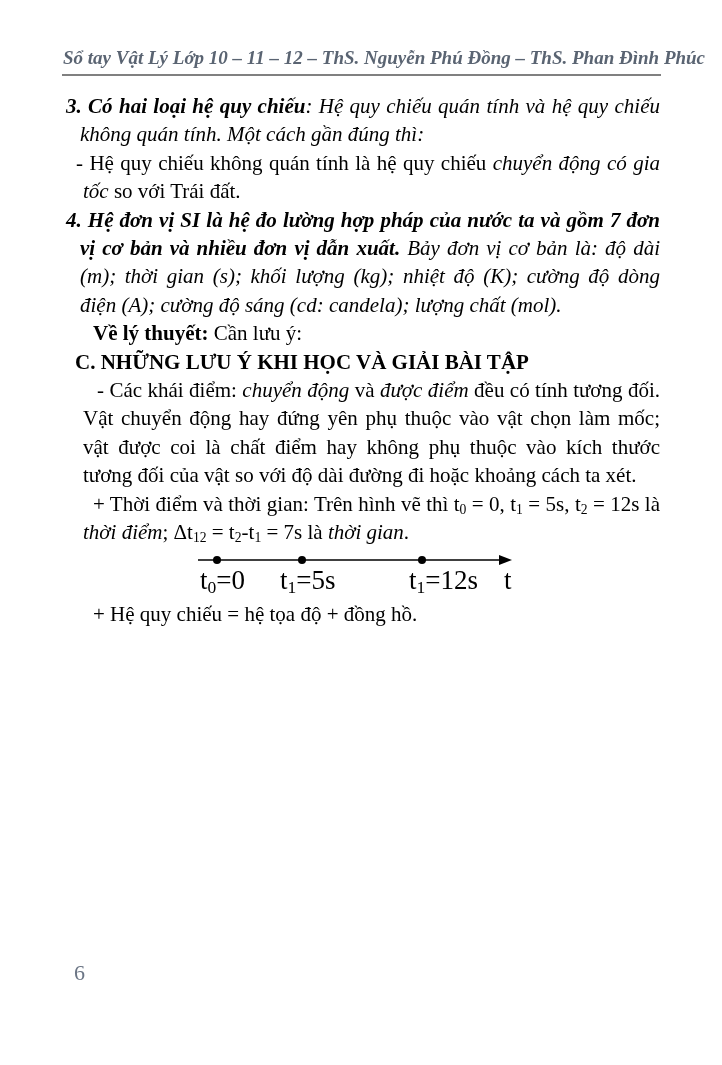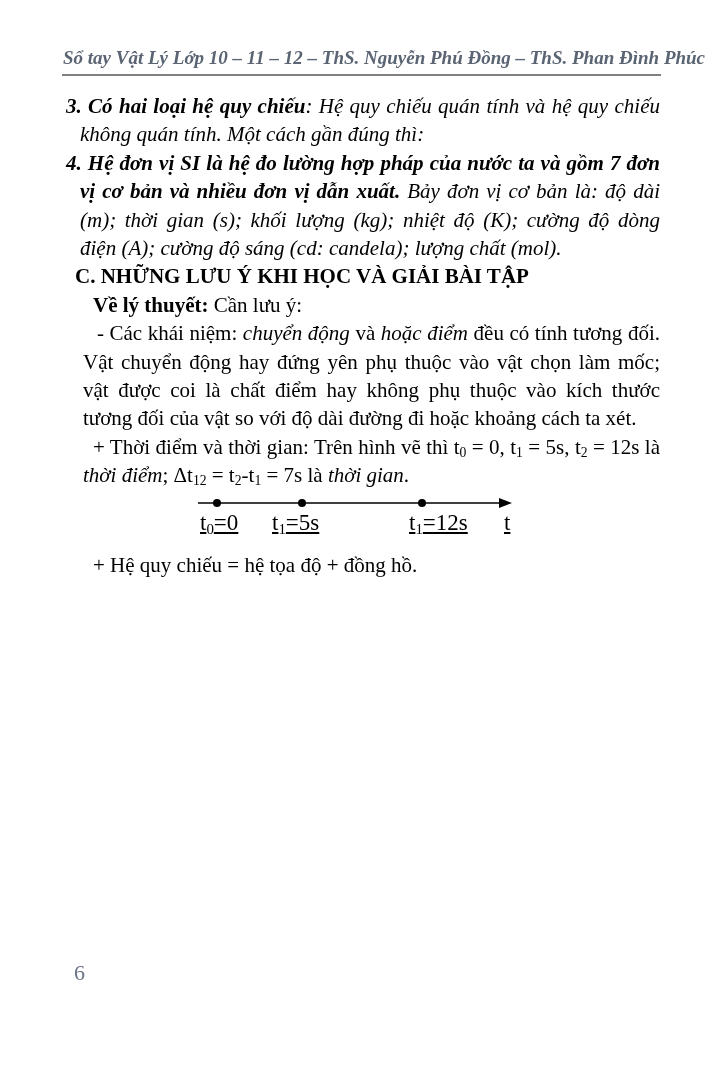--- a/index.html
+++ b/index.html
@@ -31,46 +31,47 @@
   .b { font-weight:bold; }
   .i { font-style:italic; }
   sub { font-size:0.65em; line-height:0; vertical-align:-0.25em; }
   .note     { text-indent:11px; }
   .item     { margin-left:-3px; text-indent:-14px;font-style:italic; }
   .dash-a   { text-indent:-7px; }
   .dash-b   { text-indent:14px; }
   .heading  { text-indent:-8px; }
   .lythuyet { text-indent:10px; }
   .plus     { text-indent:10px; }
-  .last     { margin-top:9px; }
+  .last     { margin-top:1px; }
   
   .timeline { position:relative; width:577px; height:52px; }
   .timeline svg { position:absolute; left:0; top:0; }
-  .tl-label { position:absolute; top:21px; font-size:23px; line-height:24px; white-space:nowrap;text-decoration:underline; }
-  .tl0 { left:117px; } .tl1 { left:189px; } .tl2 { left:326px; } .tl3 { left:421px; }
+  .tl-label { position:absolute; top:21px; font-size:27px; line-height:24px; white-space:nowrap; }
+  .tl0 { left:117px; } .tl1 { left:197px; } .tl2 { left:326px; } .tl3 { left:421px; }
   
   .page-number {
     position:absolute; left:74px; top:960px;
     font-size:22px; color:#6b7585;
   }
 </style>
 </head>
 <body>
 
 <div class="page">
 
   <div class="header-title">Sổ tay Vật Lý Lớp 10 – 11 – 12 – ThS. Nguyễn Phú Đồng – ThS. Phan Đình Phúc</div>
   <div class="header-rule"></div>
 
   <div class="body">
     <p class="p item"><span class="b">3. Có hai loại hệ quy chiếu</span><span>: Hệ quy chiếu quán tính và hệ quy chiếu không quán tính. Một cách gần đúng thì:</span></p>
+    <p class="p dash-a"><span>- Hệ quy chiếu không quán tính là hệ quy chiếu </span><span class="i">chuyển động có gia tốc</span><span> so với Trái đất.</span></p>
     <p class="p item"><span class="b">4. Hệ đơn vị SI là hệ đo lường hợp pháp của nước ta và gồm 7 đơn vị cơ bản và nhiều đơn vị dẫn xuất.</span><span> Bảy đơn vị cơ bản là: độ dài (m); thời gian (s); khối lượng (kg); nhiệt độ (K); cường độ dòng điện (A); cường độ sáng (cd: candela); lượng chất (mol).</span></p>
+    <p class="p lythuyet"><span class="b">Về lý thuyết:</span><span> Cần lưu ý:</span></p>
     <p class="p heading"><span class="b">C. NHỮNG LƯU Ý KHI HỌC VÀ GIẢI BÀI TẬP</span></p>
-    <p class="p lythuyet"><span class="b">Về lý thuyết:</span><span> Cần lưu ý:</span></p>
-    <p class="p dash-b"><span>- Các khái niệm: </span><span class="i">chuyển động</span><span> và </span><span class="i">hoặc điểm</span><span> đều có tính tương đối. Vật chuyển động hay đứng yên phụ thuộc vào vật chọn làm mốc; vật được coi là chất điểm hay không phụ thuộc vào kích thước tương đối của vật so với độ dài đường đi hoặc khoảng cách ta xét.</span></p>
+    <p class="p dash-b"><span>- Các khái điểm: </span><span class="i">chuyển động</span><span> và </span><span class="i">được điểm</span><span> đều có tính tương đối. Vật chuyển động hay đứng yên phụ thuộc vào vật chọn làm mốc; vật được coi là chất điểm hay không phụ thuộc vào kích thước tương đối của vật so với độ dài đường đi hoặc khoảng cách ta xét.</span></p>
     <p class="p plus"><span>+ Thời điểm và thời gian: Trên hình vẽ thì t</span><sub>0</sub><span> = 0, t</span><sub>1</sub><span> = 5s, t</span><sub>2</sub><span> = 12s là </span><span class="i">thời điểm</span><span>; Δt</span><sub>12</sub><span> = t</span><sub>2</sub><span>-t</span><sub>1</sub><span> = 7s là </span><span class="i">thời gian</span><span>.</span></p>
 
     <div class="timeline">
       <svg width="577" height="52" viewBox="0 0 577 52">
         <line x1="115" y1="13" x2="420" y2="13" stroke="#000000" stroke-width="1.6"></line>
         <polygon points="429,13 416,8 416,18" fill="#000000"></polygon>
         <circle cx="134" cy="13" r="4" fill="#000000"></circle>
         <circle cx="219" cy="13" r="4" fill="#000000"></circle>
         <circle cx="339" cy="13" r="4" fill="#000000"></circle>
       </svg>

